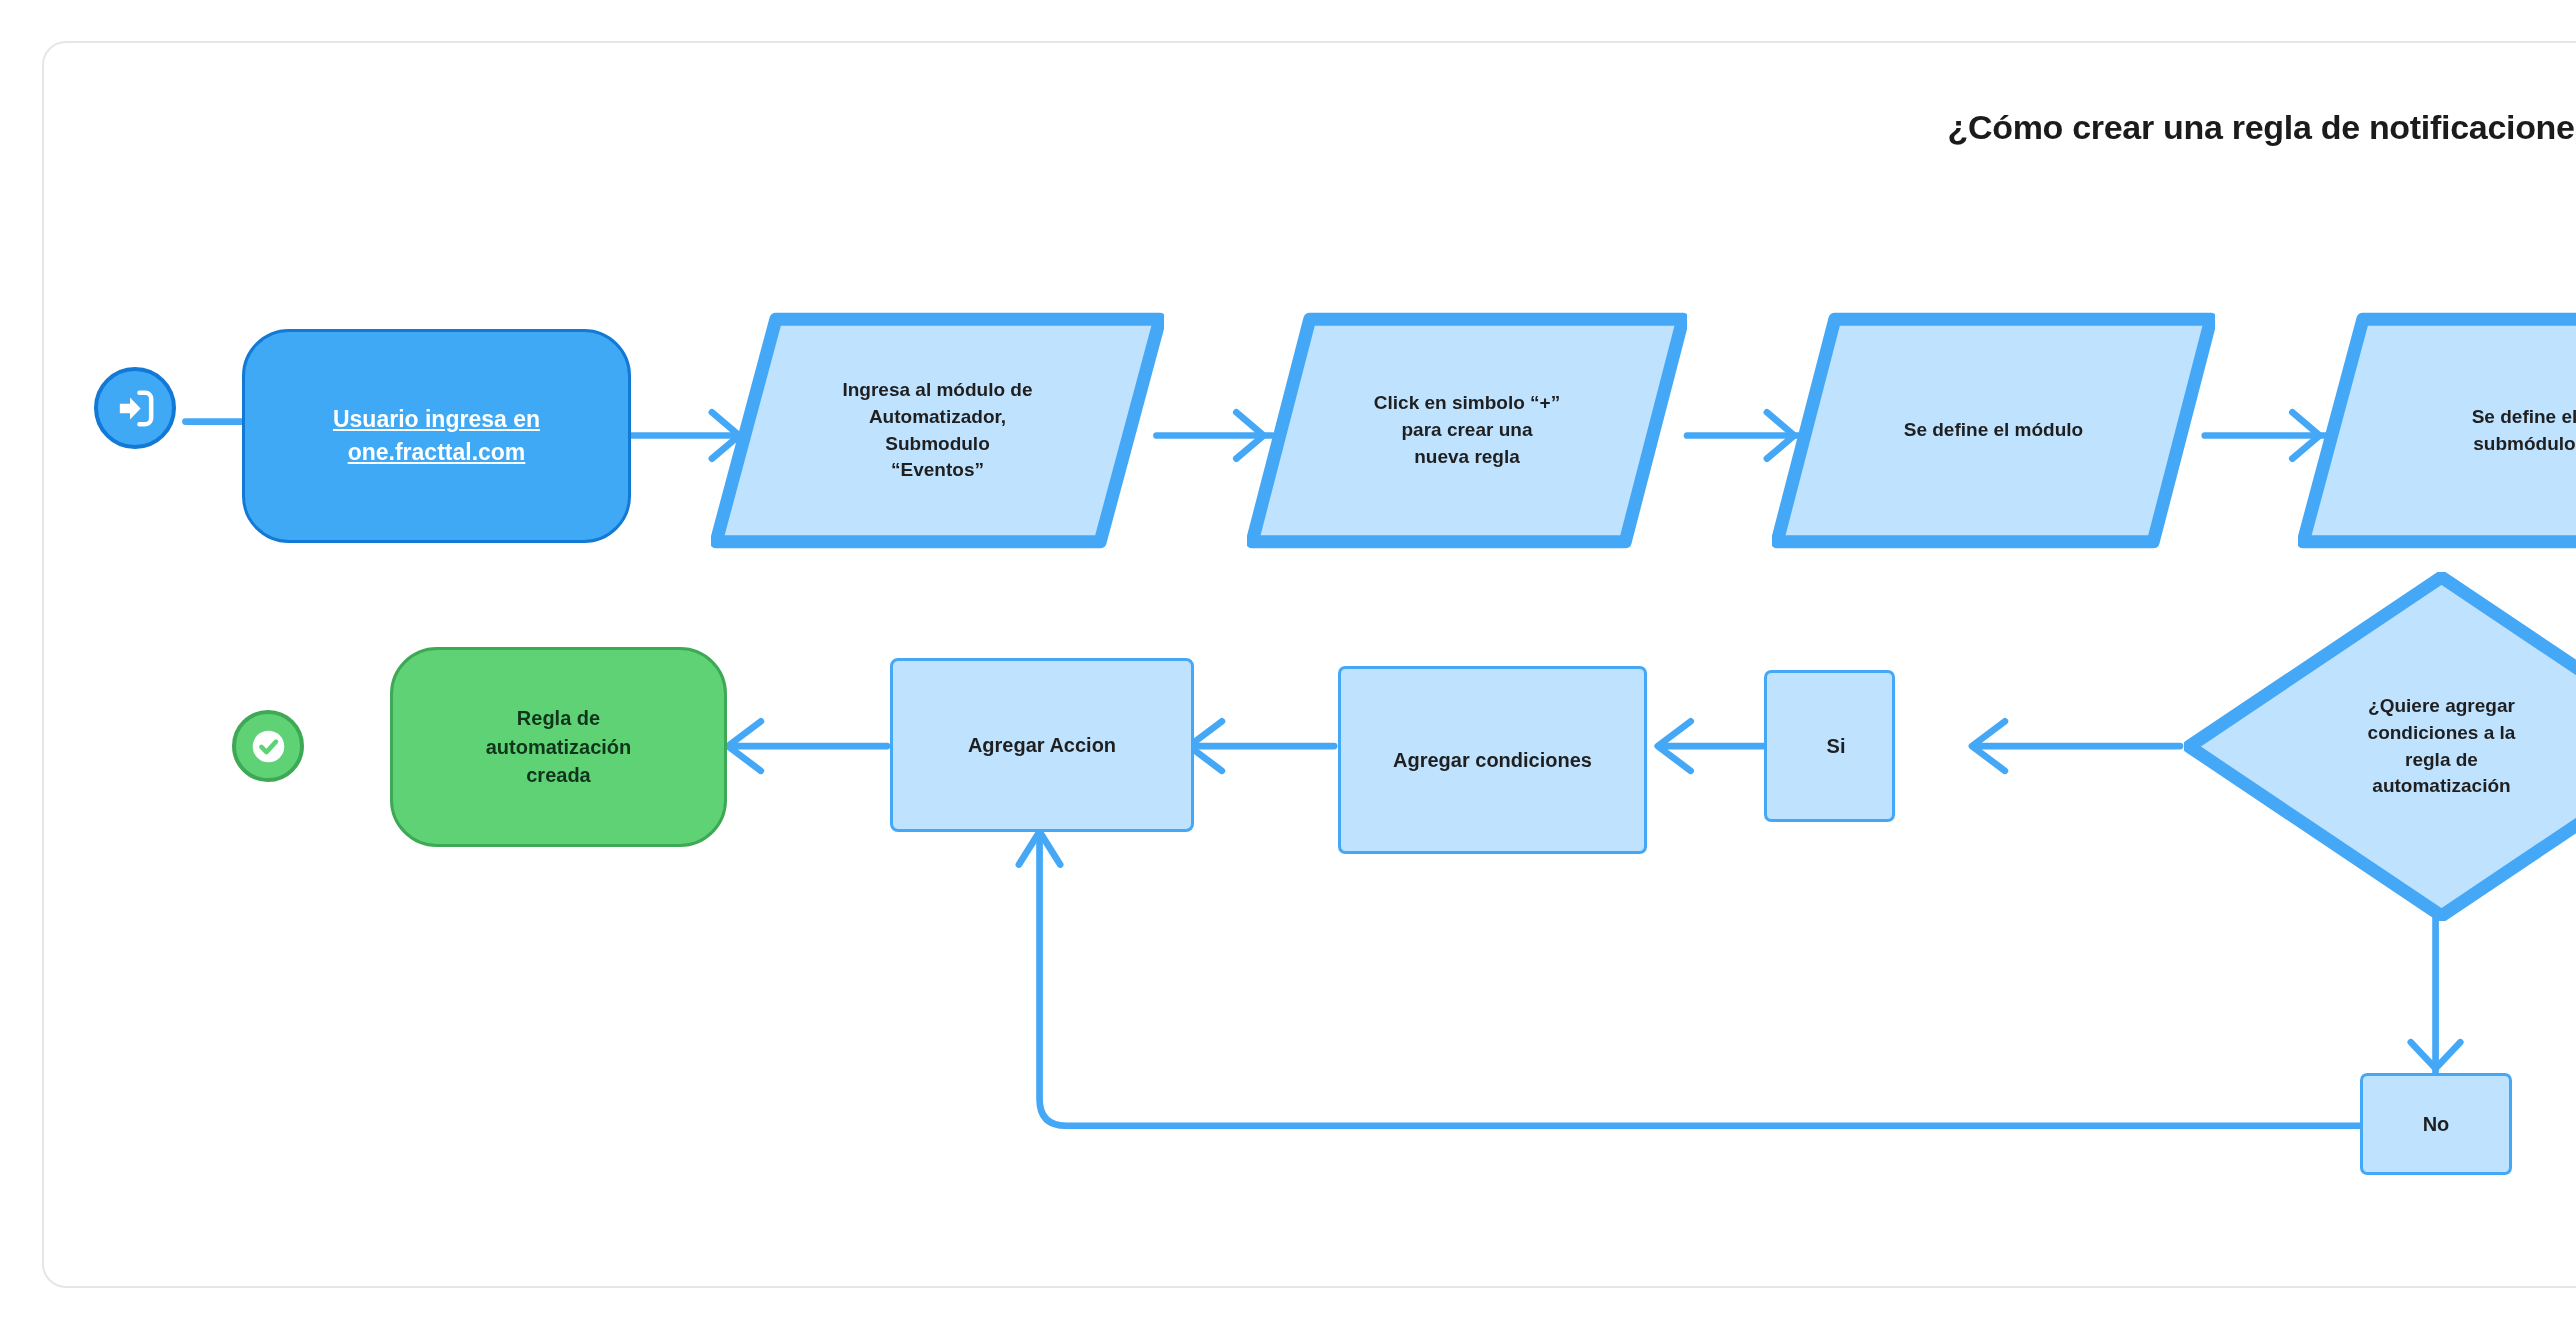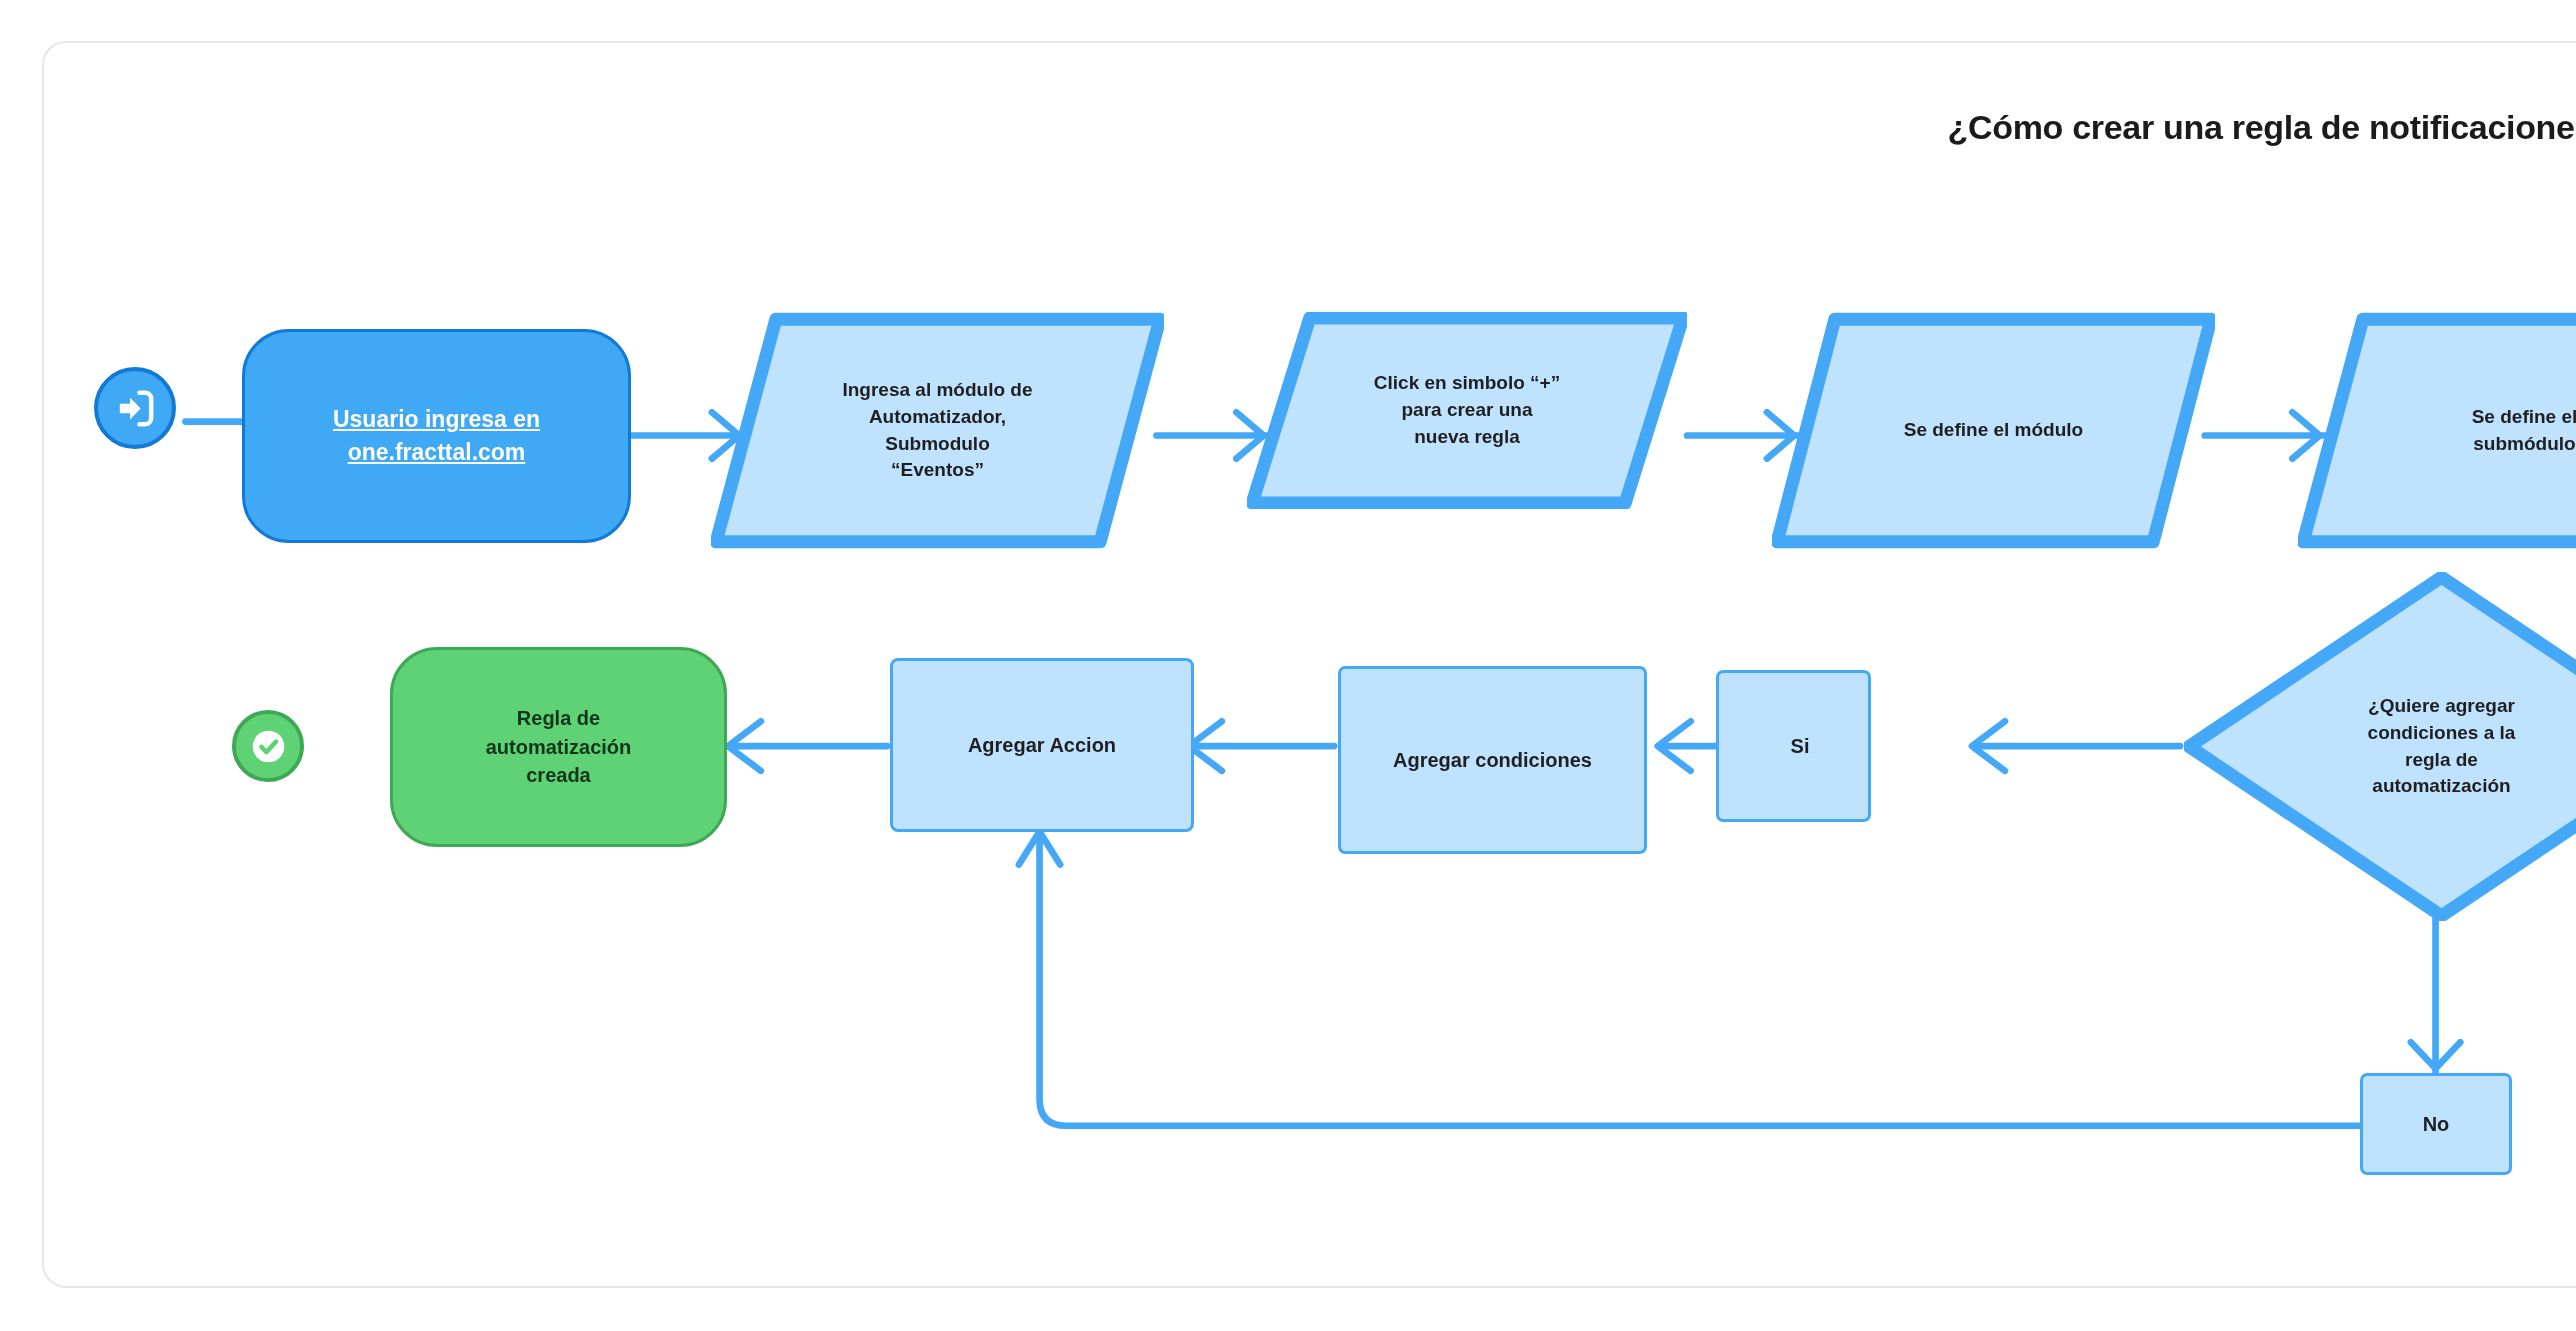--- a/index.html
+++ b/index.html
@@ -195,21 +195,21 @@
       <path d="M 126 14 L 872 14 L 756 446 L 10 446 Z" fill="#bfe2ff" stroke="#45a8f7" stroke-width="13" stroke-linejoin="round" vector-effect="non-scaling-stroke"></path>
     </svg>
     <div class="lbl" style="font-size:19px;">
       <div>Ingresa al módulo de</div>
       <div>Automatizador,</div>
       <div>Submodulo</div>
       <div>“Eventos”</div>
     </div>
   </div>
 
-  <div class="node para" style="left:1247px; top:312px; width:440px; height:197px;">
+  <div class="node para" style="left:1247px; top:312px; width:440px; height:237px;">
     <svg viewBox="0 0 855 460" preserveAspectRatio="none">
       <path d="M 122 14 L 847 14 L 735 446 L 10 446 Z" fill="#bfe2ff" stroke="#45a8f7" stroke-width="13" stroke-linejoin="round" vector-effect="non-scaling-stroke"></path>
     </svg>
     <div class="lbl" style="font-size:19px;">
       <div>Click en simbolo “+”</div>
       <div>para  crear una</div>
       <div>nueva regla</div>
     </div>
   </div>
 
@@ -237,21 +237,21 @@
       <path d="M 500 10 L 990 339 L 500 668 L 10 339 Z" fill="#bfe2ff" stroke="#45a8f7" stroke-width="13" stroke-linejoin="round" vector-effect="non-scaling-stroke"></path>
     </svg>
     <div class="lbl" style="font-size:19px; max-width:319px;">
       <div>¿Quiere agregar</div>
       <div>condiciones a la</div>
       <div>regla de</div>
       <div>automatización</div>
     </div>
   </div>
 
-  <div class="node rect-blue" style="left:1716px; top:670px; width:155px; height:152px;padding-left:13px;">
+  <div class="node rect-blue" style="left:1764px; top:670px; width:131px; height:152px;padding-left:13px;">
     <div class="lbl" style="font-size:20px;">Si</div>
   </div>
 
   <div class="node rect-blue" style="left:2360px; top:1073px; width:152px; height:102px;">
     <div class="lbl" style="font-size:20px;">No</div>
   </div>
 
   <div class="node rect-blue" style="left:1338px; top:666px; width:309px; height:188px;">
     <div class="lbl" style="font-size:20px;">Agregar condiciones</div>
   </div>

